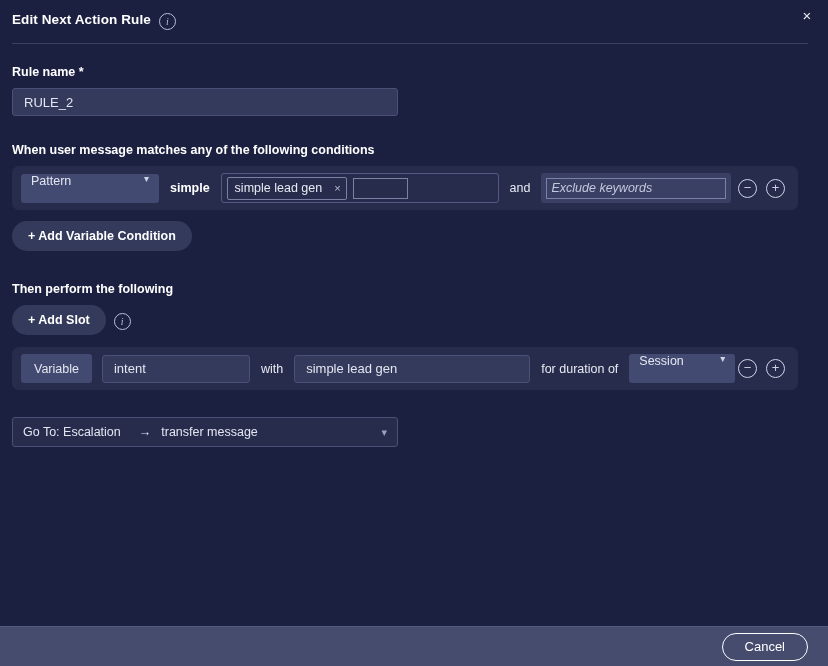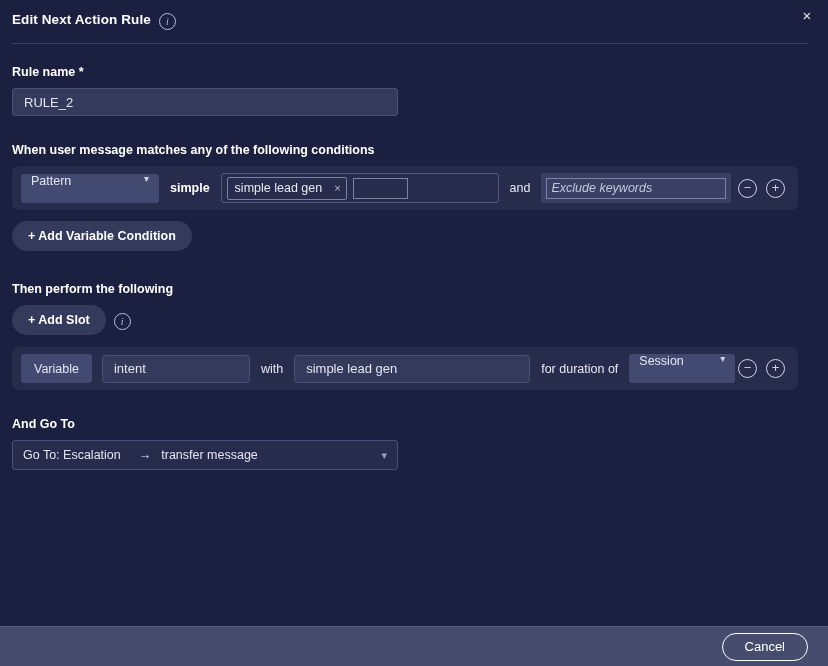--- a/index.html
+++ b/index.html
@@ -421,21 +421,20 @@
             <span>−</span>
           </div>
         <div class="circle-btn">
             <span>+</span>
           </div>
       </div>
     </div>
   </div>
 
   <div class="goto-block">
-    <div class="section-label">And Go To</div>
     <div class="goto-select">
       <span>Go To: Escalation</span>
       <span class="goto-arrow">→</span>
       <span>transfer message</span>
       <span class="goto-chev">▾</span>
     </div>
   </div>
 
 </div>
 

